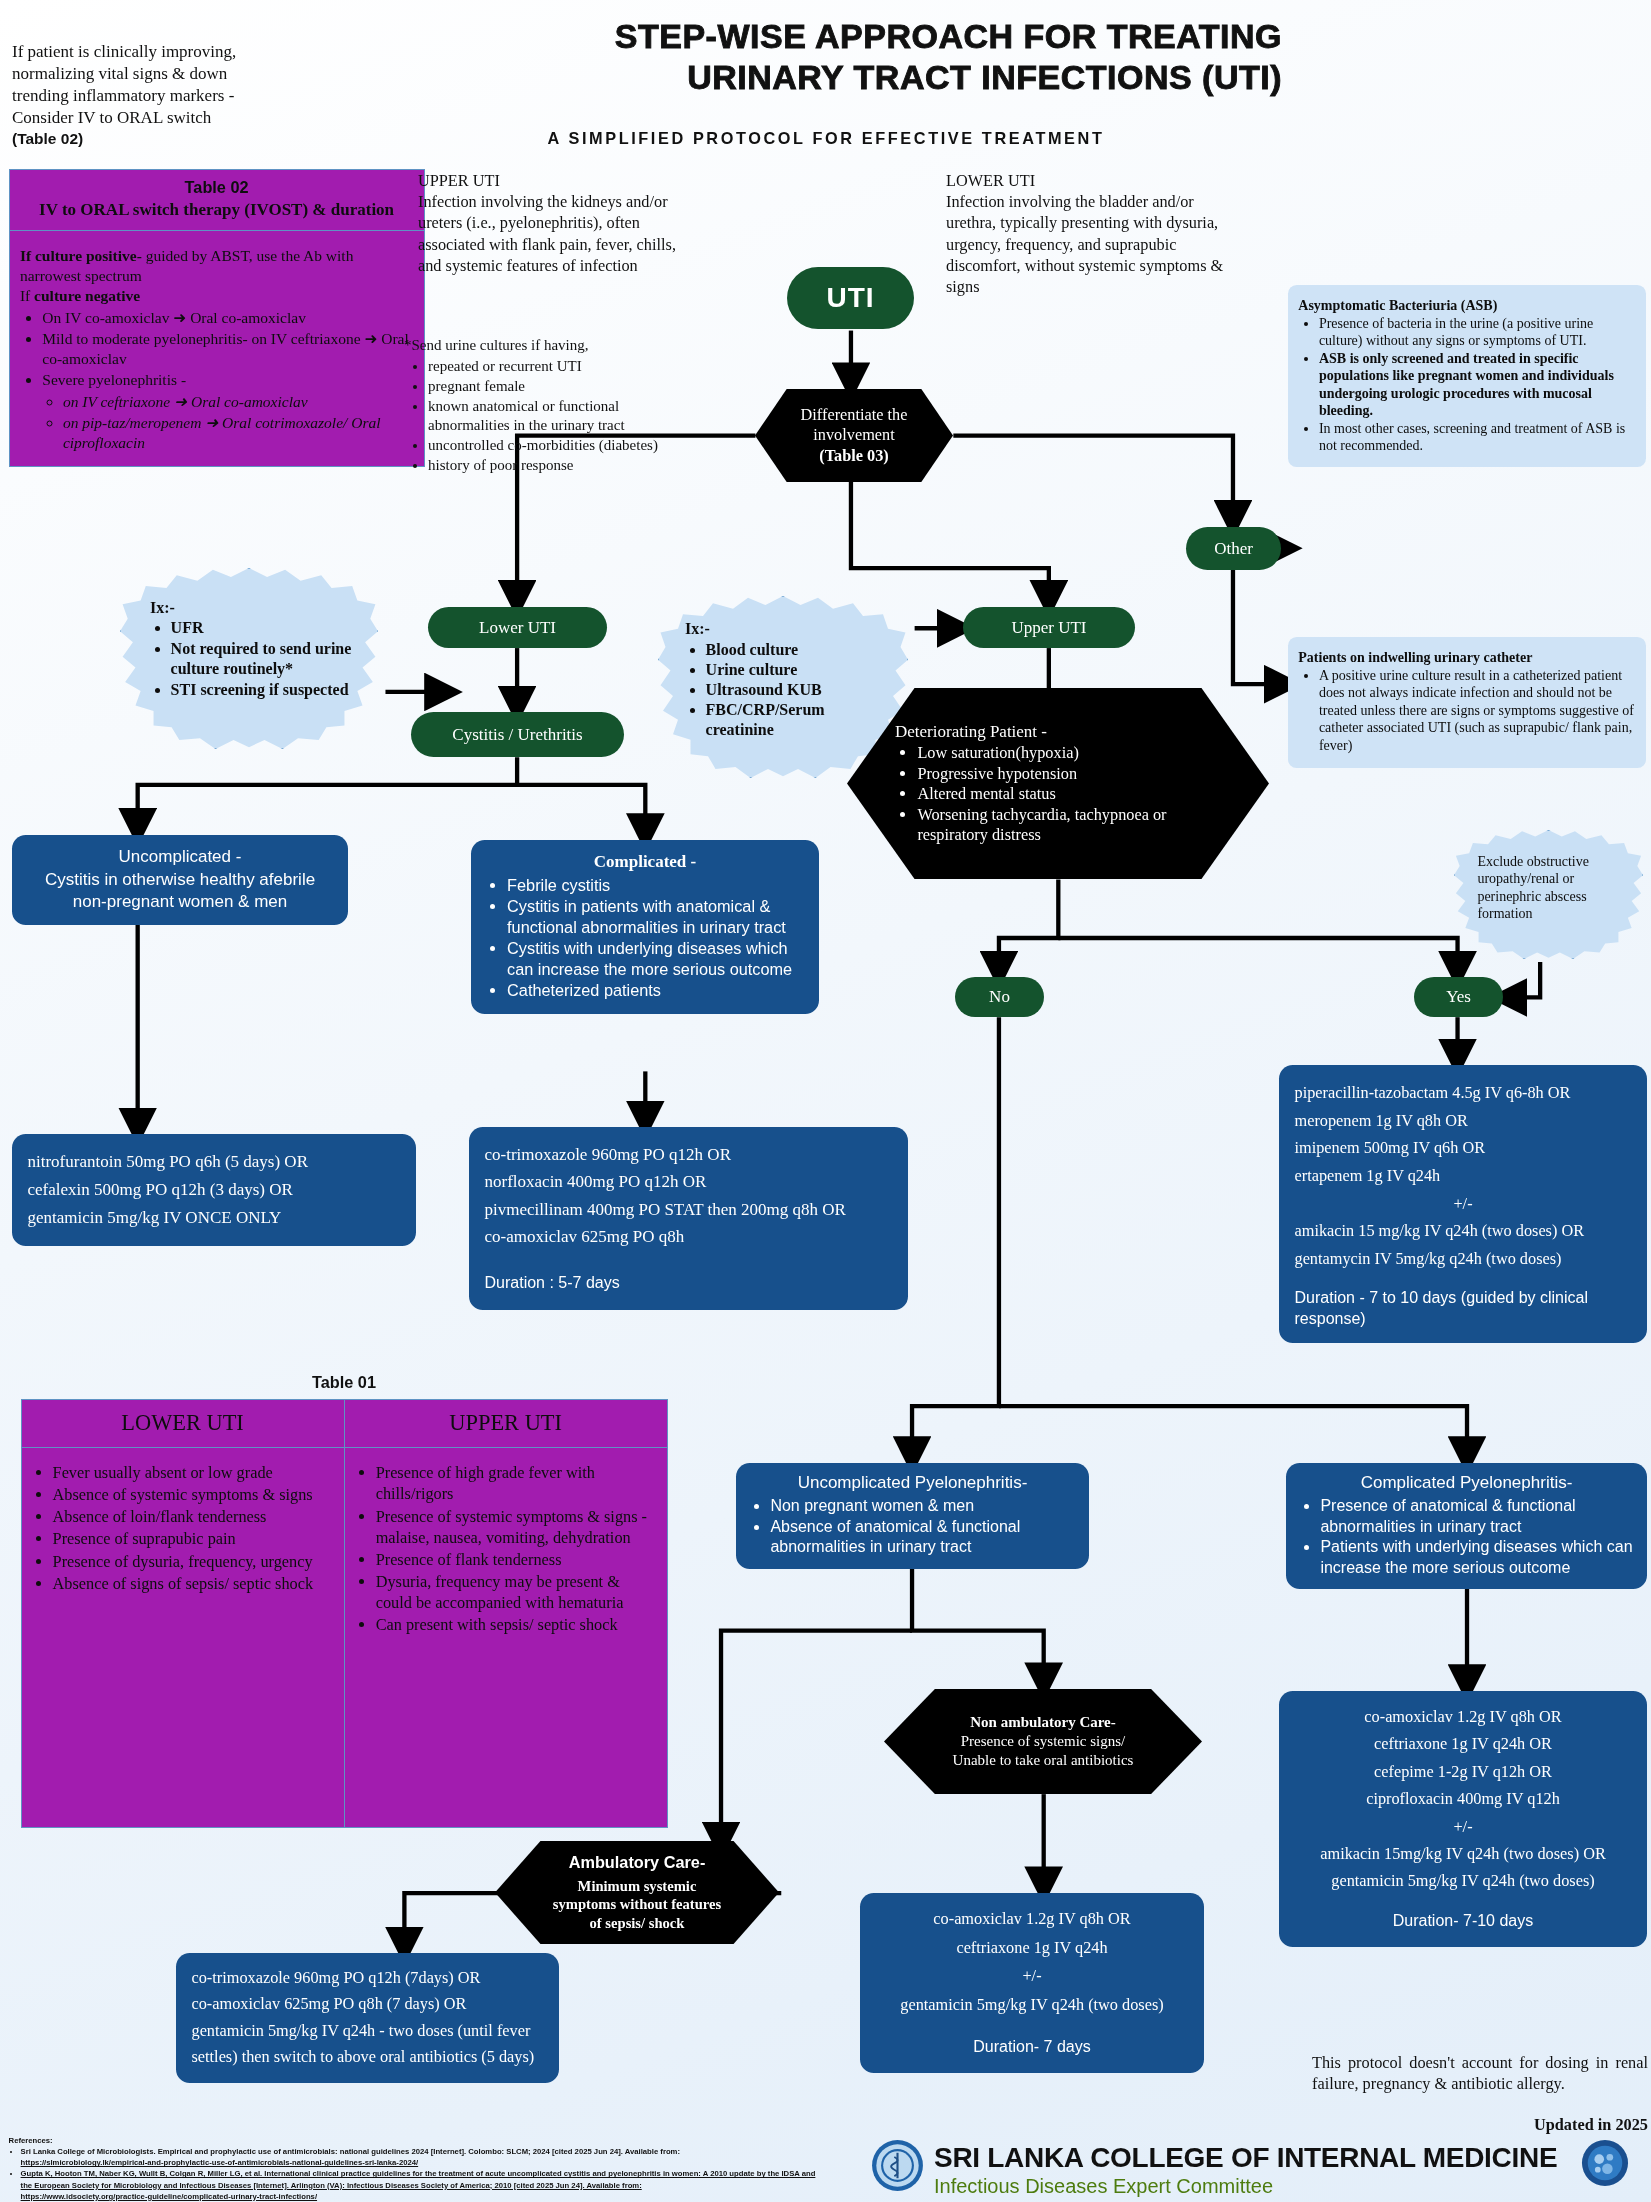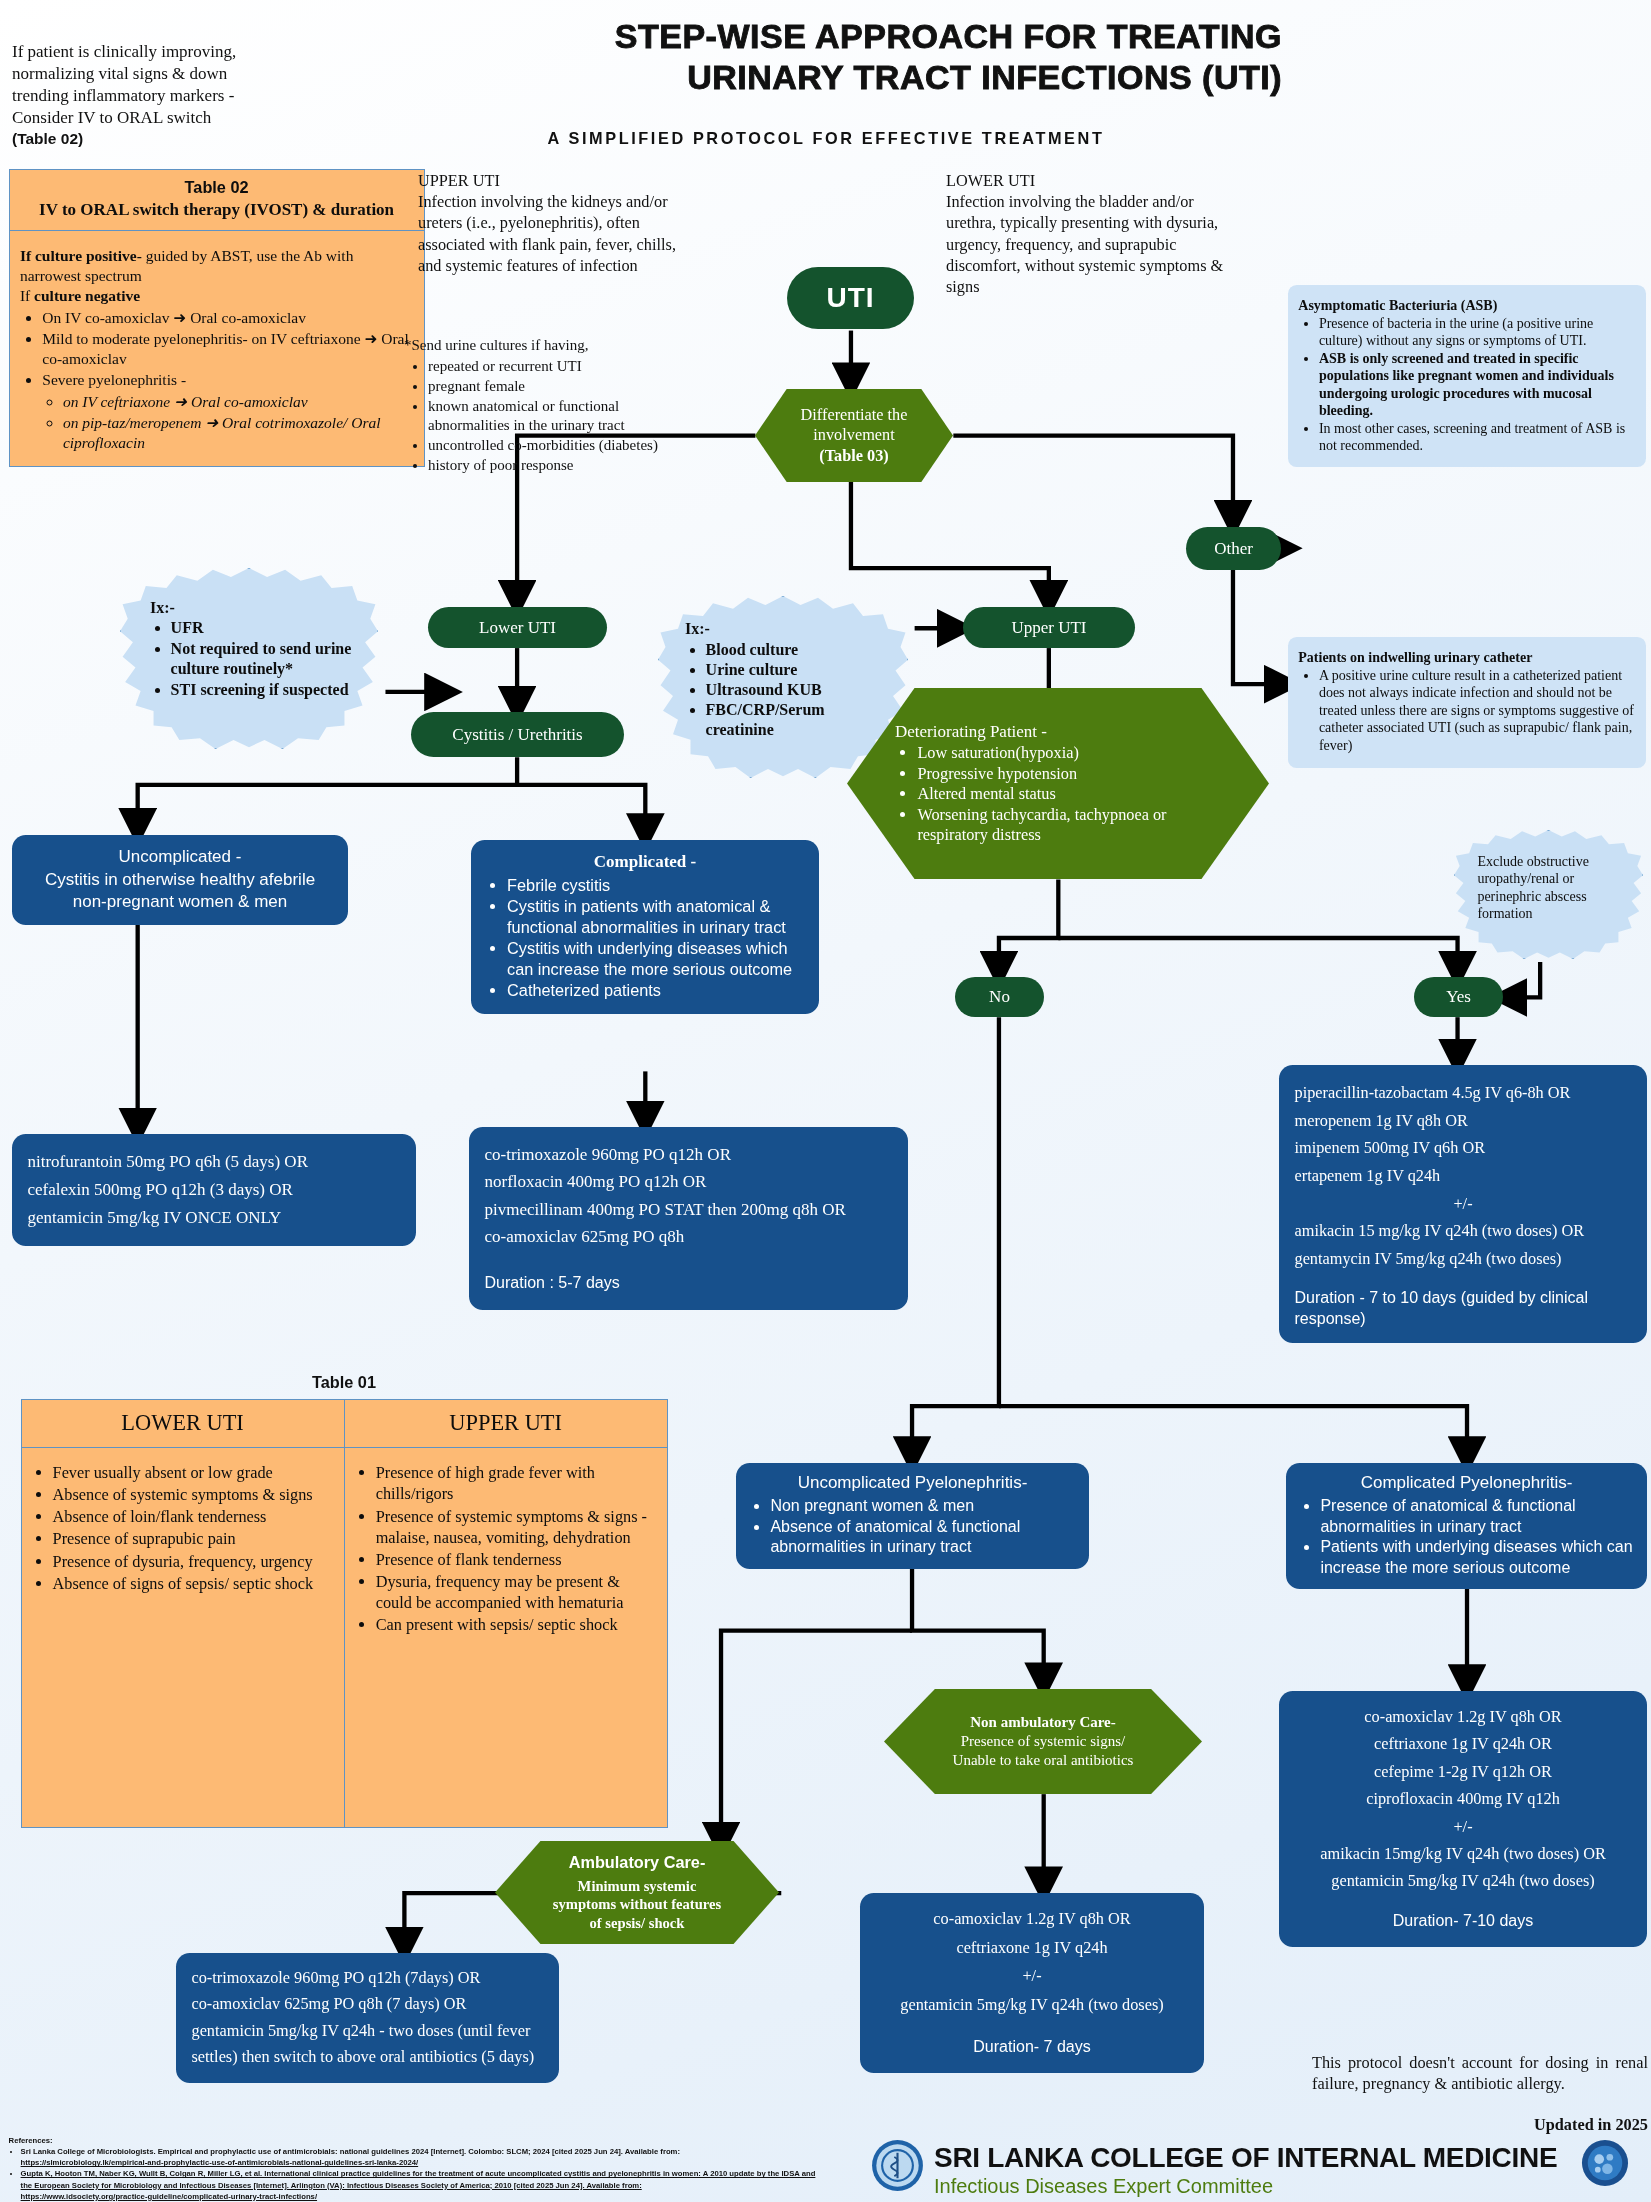--- a/index.html
+++ b/index.html
@@ -31,21 +31,21 @@
     font-family: "Liberation Sans", sans-serif;
     font-weight: bold; font-size: 16.3px; letter-spacing: 2.6px; color: #111;
   }
 
   
   #ivost-note { left: 12px; top: 41px; width: 250px; font-size: 17px; line-height: 1.30; color:#111; }
   #ivost-note .tab02 { font-family:"Liberation Sans",sans-serif; font-weight:bold; font-size:15.5px; }
 
   
   .lightbox {
-    background:#fdba74; border:1.1px solid #5f93c4; color:#0d0d0d;
+    background:#a21caf; border:1.1px solid #5f93c4; color:#0d0d0d;
   }
   .lightsoft { background:#cfe3f6; color:#0d0d0d; border-radius:8.6px; }
 
   #table02 { left: 8.6px; top: 169px; width: 416px; }
   #table02 .hdr { padding: 7.7px 8.6px 9.5px; text-align:center; border-bottom:1.1px solid #5f93c4; }
   #table02 .hdr .t { font-family:"Liberation Sans",sans-serif; font-weight:bold; font-size:16.3px; }
   #table02 .hdr .s { font-size:17px; font-weight:bold; margin-top:3.4px; }
   #table02 .bd { padding: 15.5px 10.3px 12px; font-size:15.5px; line-height:1.30; }
   #table02 ul { margin: 1.7px 0 0 22.4px; }
   #table02 ul li { margin: 0.9px 0; }
@@ -61,21 +61,21 @@
   #send-cultures ul { margin-left: 24px; margin-top:1.7px; }
 
   
   .dk { background:#14532d; color:#ffffff; }
   .pill { border-radius: 860px; display:flex; align-items:center; justify-content:center; text-align:center; }
 
   #uti-pill { left: 787px; top: 267px; width: 127px; height: 62px;
     font-family:"Liberation Sans",sans-serif; font-weight:bold; font-size:28px; letter-spacing:0.9px; }
 
   .hex {
-    background:#4d7c0f; color:#fff;
+    background:#000000; color:#fff;
     clip-path: polygon(16% 0%, 84% 0%, 100% 50%, 84% 100%, 16% 100%, 0% 50%);
     display:flex; flex-direction:column; align-items:center; justify-content:center; text-align:center;
   }
 
   #differentiate { left: 755px; top: 389px; width: 198px; height: 93px; font-size:16.3px; line-height:1.25; }
 
   #other-pill   { left: 1186px; top: 527px; width: 95px; height: 43px; font-size:17px; }
   #lower-pill   { left: 428px;  top: 607px; width: 179px; height: 41px; font-size:17px; }
   #upper-pill   { left: 963px; top: 607px; width: 172px; height: 41px; font-size:17px; }
   #cystitis-pill{ left: 411px;  top: 712px; width: 213px; height: 45px; font-size:17px; }

